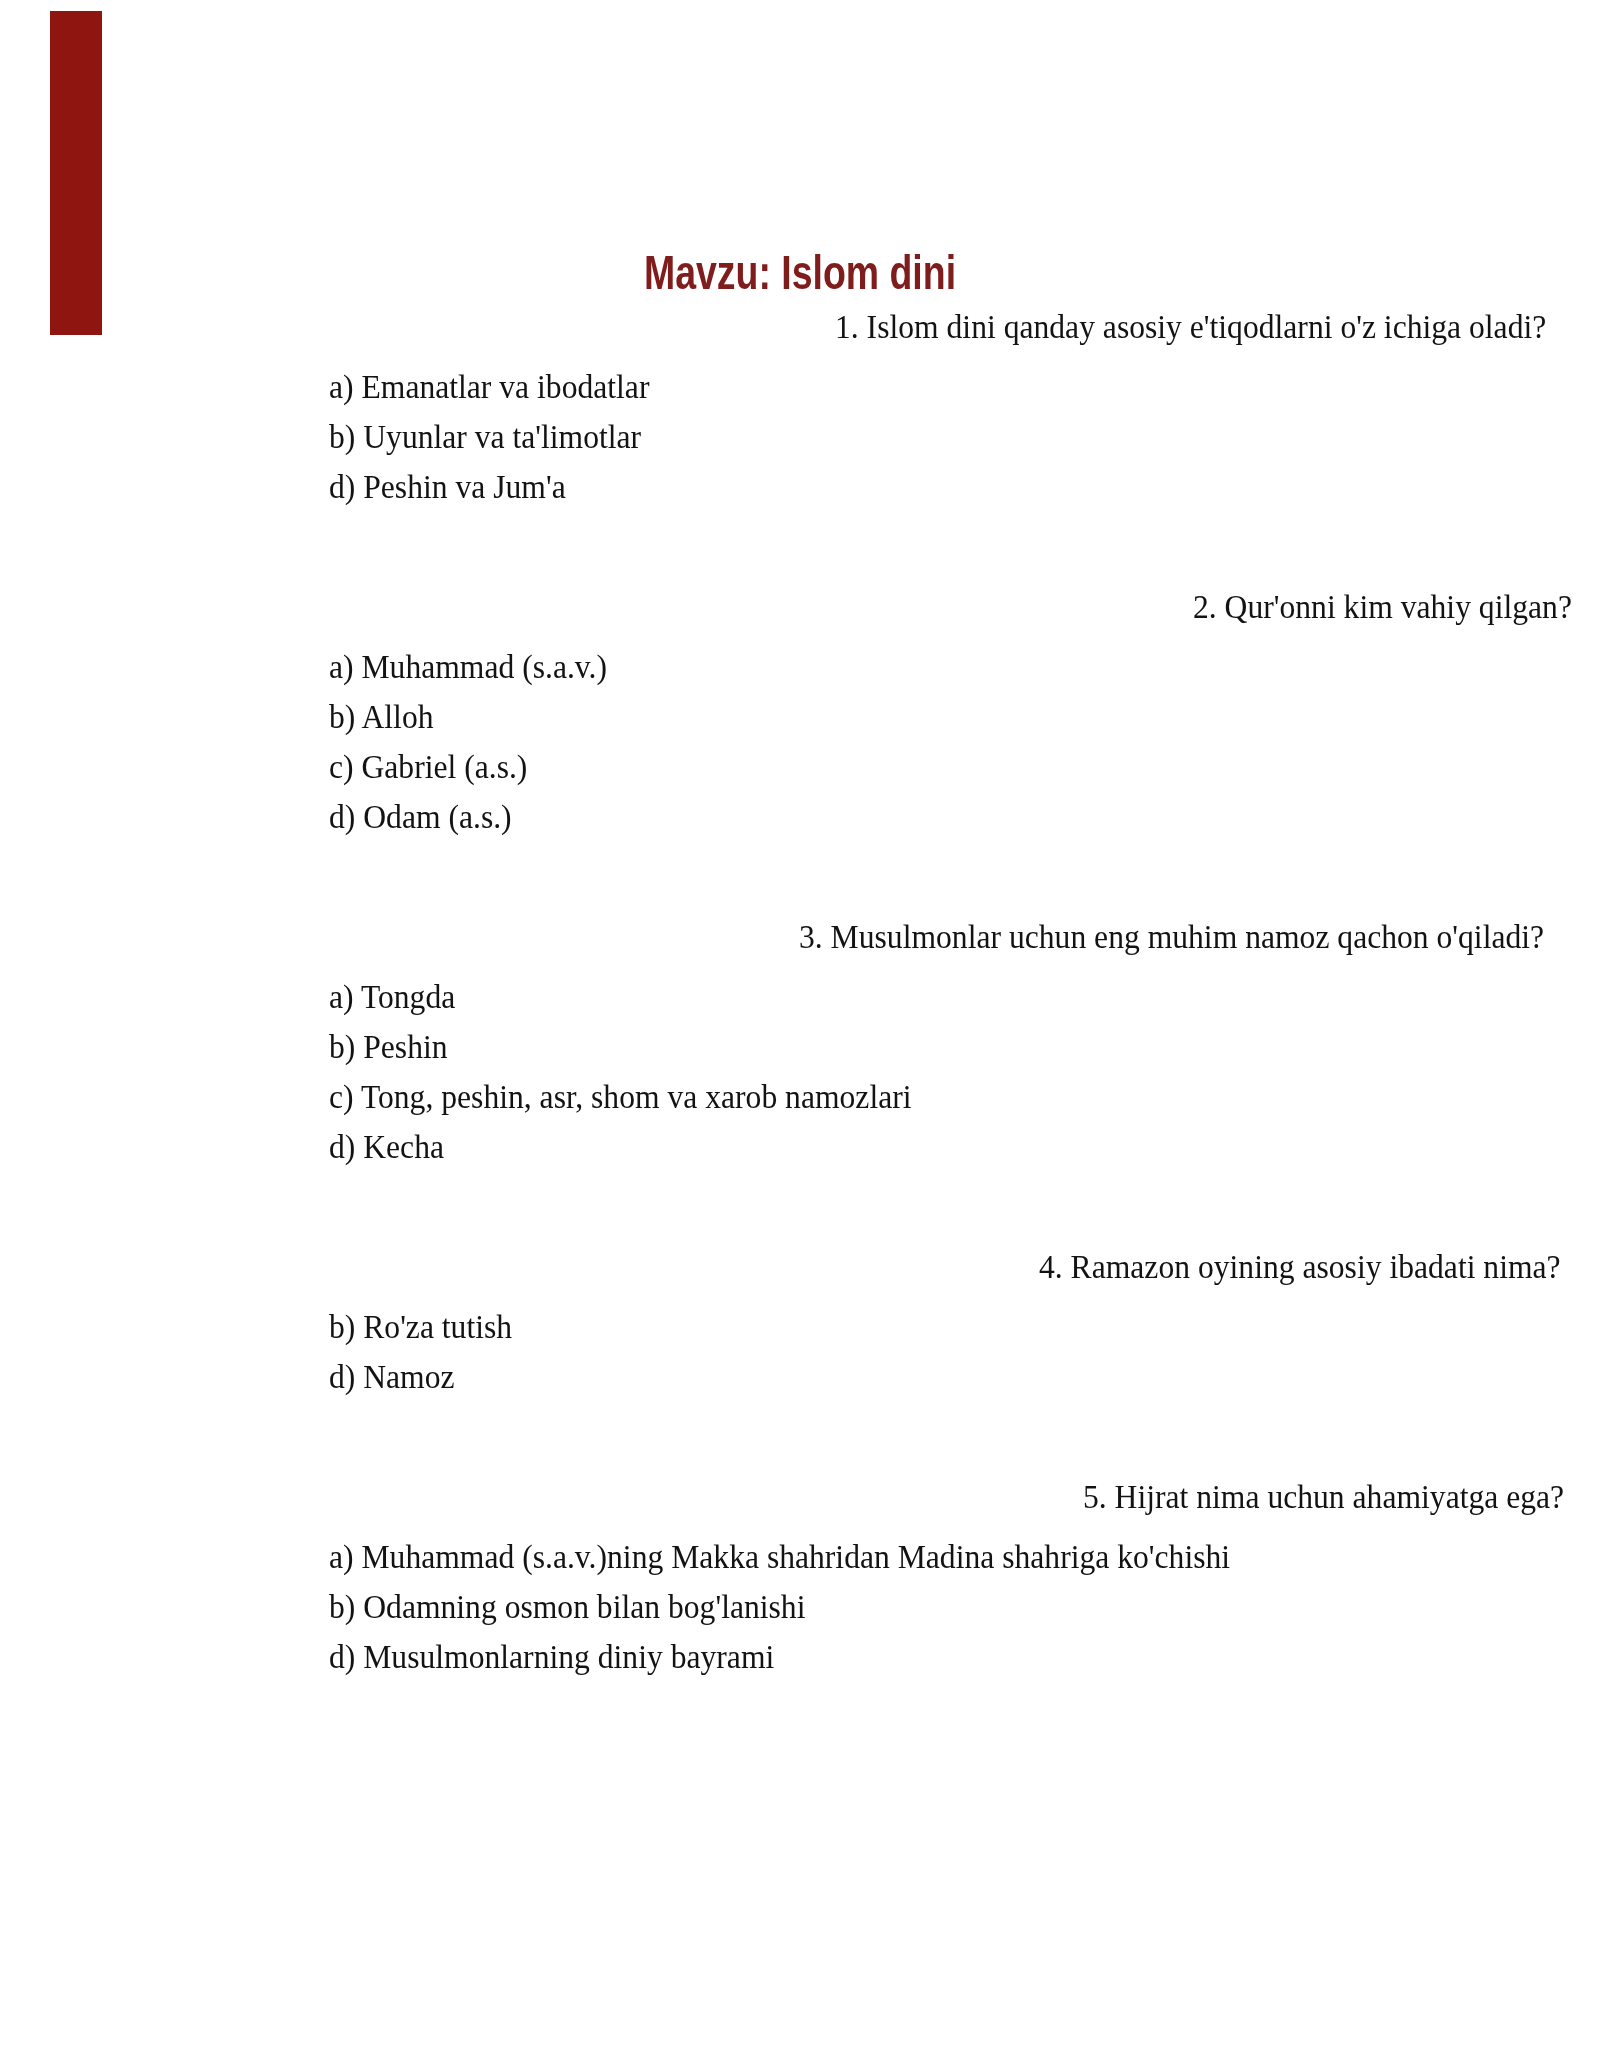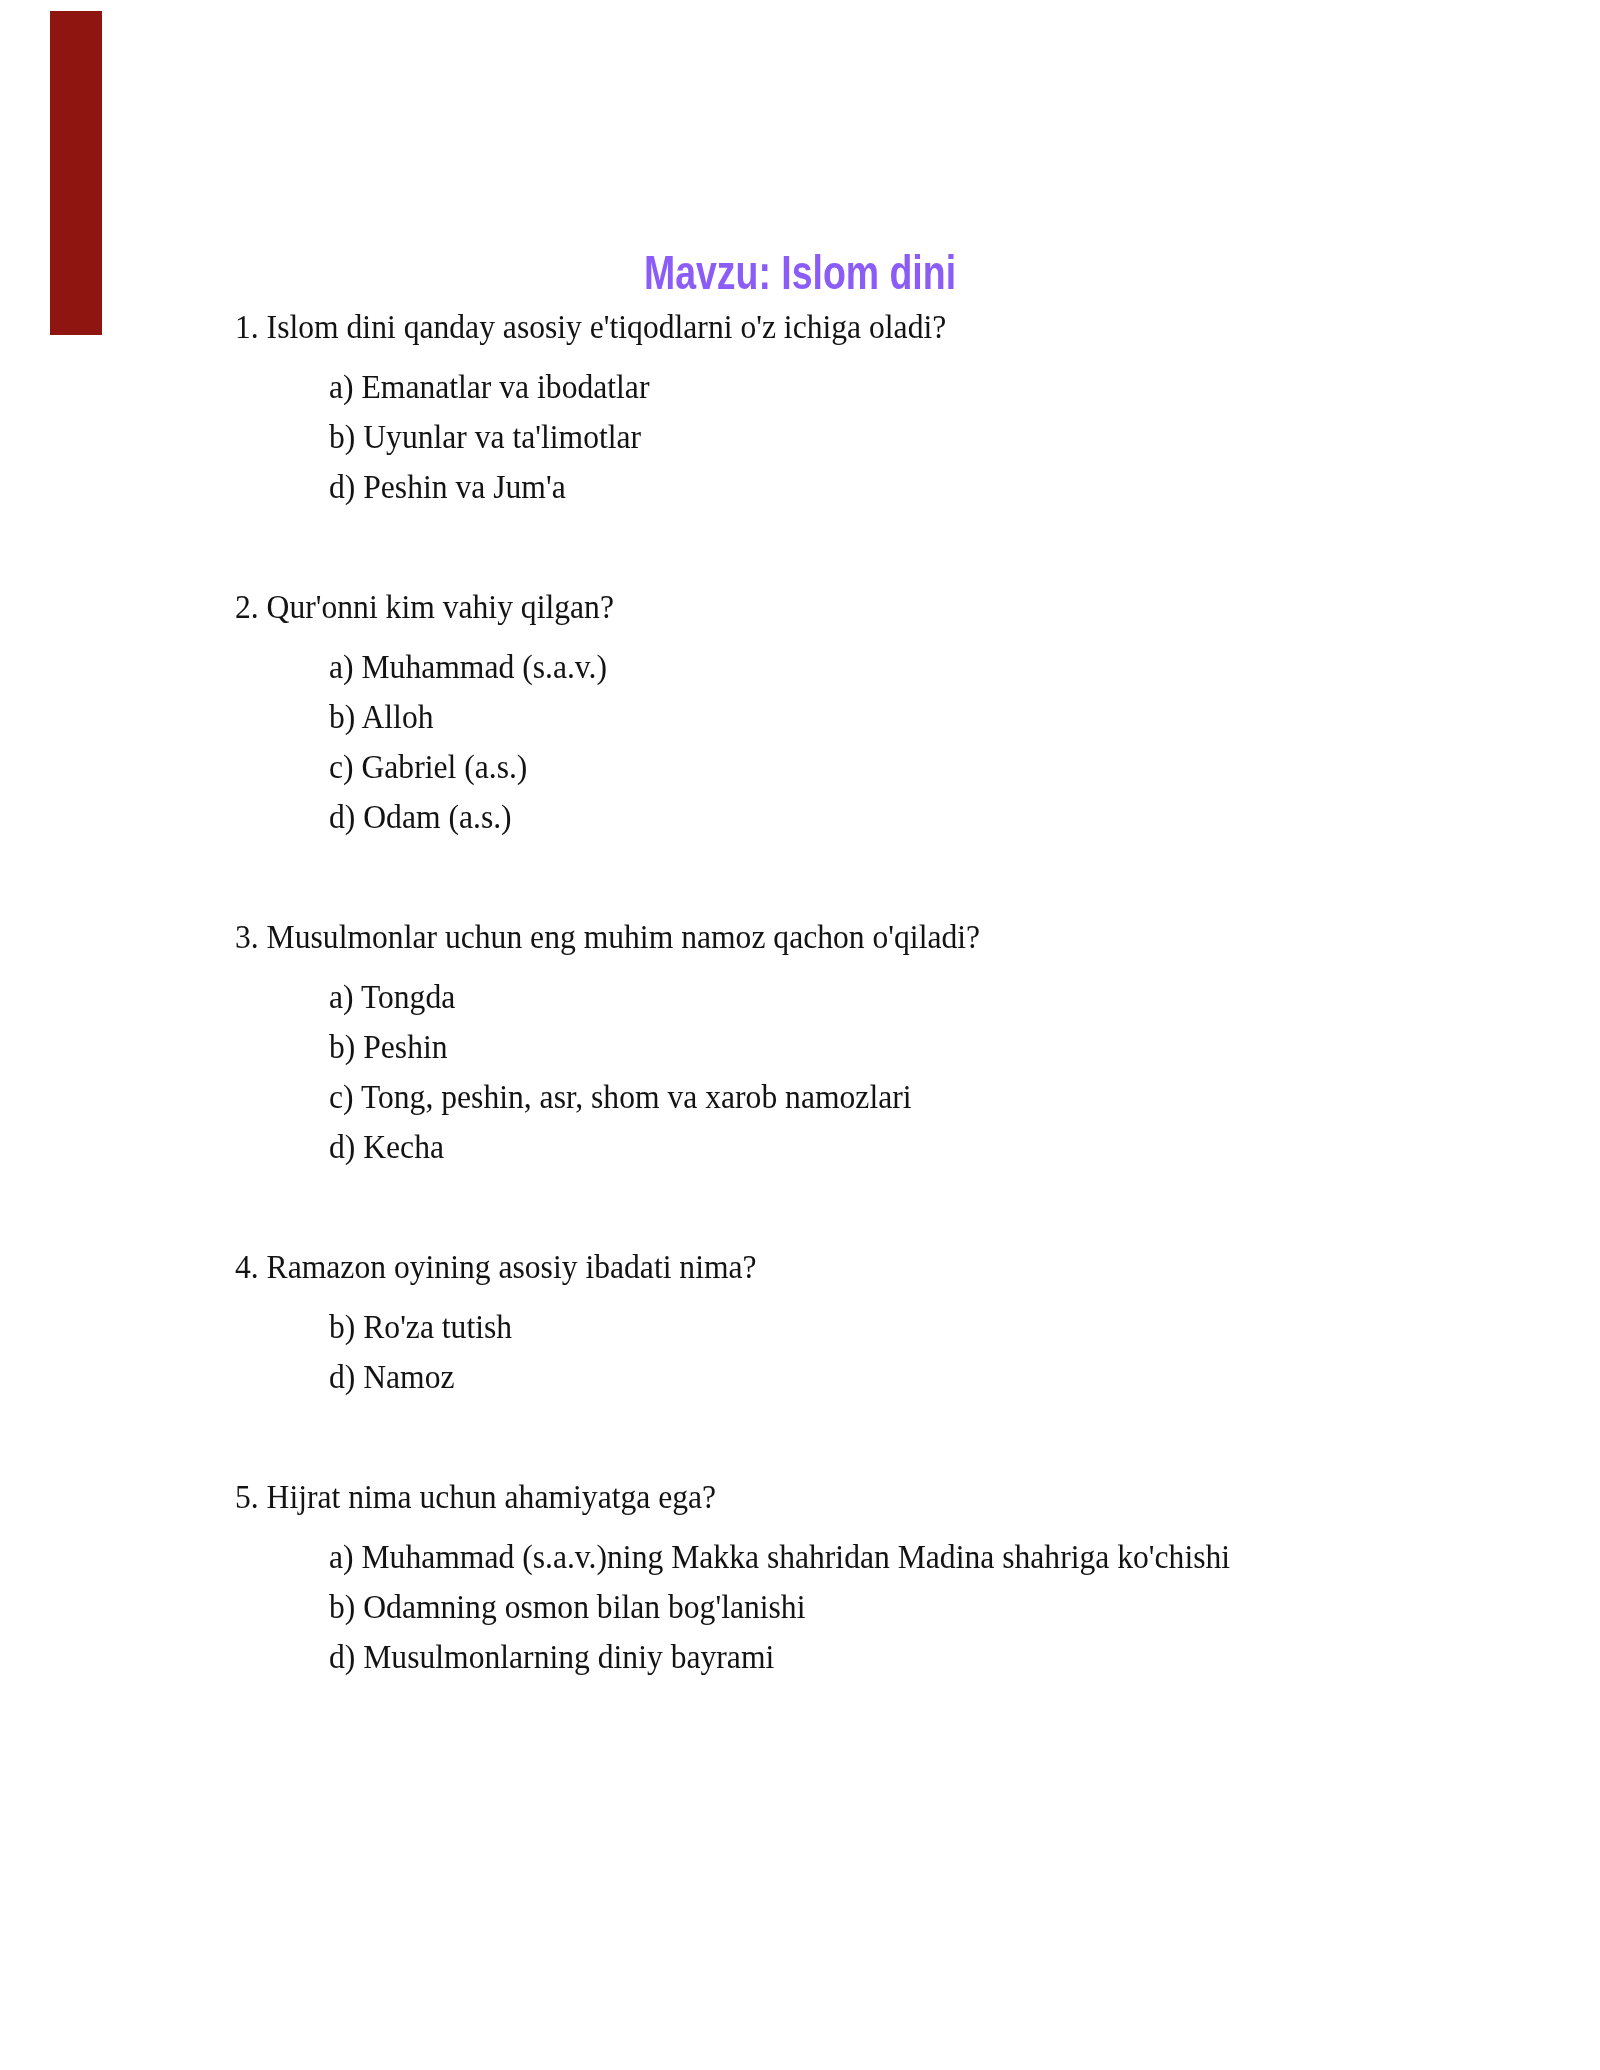--- a/index.html
+++ b/index.html
@@ -39,20 +39,21 @@
   }
   .doc-title .squeeze {
     display: inline-block;
     transform: scaleX(0.78);
     transform-origin: center center;
   }
   .q-line {
     margin: 0 0 10px 235px;
     line-height: 50px;
     white-space: nowrap;
+    text-align: right;
   }
   .opts {
     margin: 0 16px 70px 329px;
   }
   .opt-line {
     line-height: 50px;
     white-space: nowrap;
   }
   .squeeze-body {
     display: inline-block;
@@ -60,21 +61,21 @@
     transform-origin: left center;
   }
 </style>
 </head>
 <body style="background: rgb(255, 255, 255); color: rgb(19, 19, 19);">
 
 <div class="page">
 
   <div class="red-bar" style="background: rgb(143, 21, 17);"></div>
 
-  <div class="doc-title" style="color: #8b5cf6;">
+  <div class="doc-title" style="color: #7f1d1d;">
     <span class="squeeze">Mavzu: Islom dini</span>
   </div>
 
   <div>
     <div class="q-line">
       <span class="squeeze-body">1. Islom dini qanday asosiy e'tiqodlarni o'z ichiga oladi?</span>
     </div>
     <div class="opts">
       <div class="opt-line"><span class="squeeze-body">a) Emanatlar va ibodatlar</span></div>
       <div class="opt-line"><span class="squeeze-body">b) Uyunlar va ta'limotlar</span></div>

